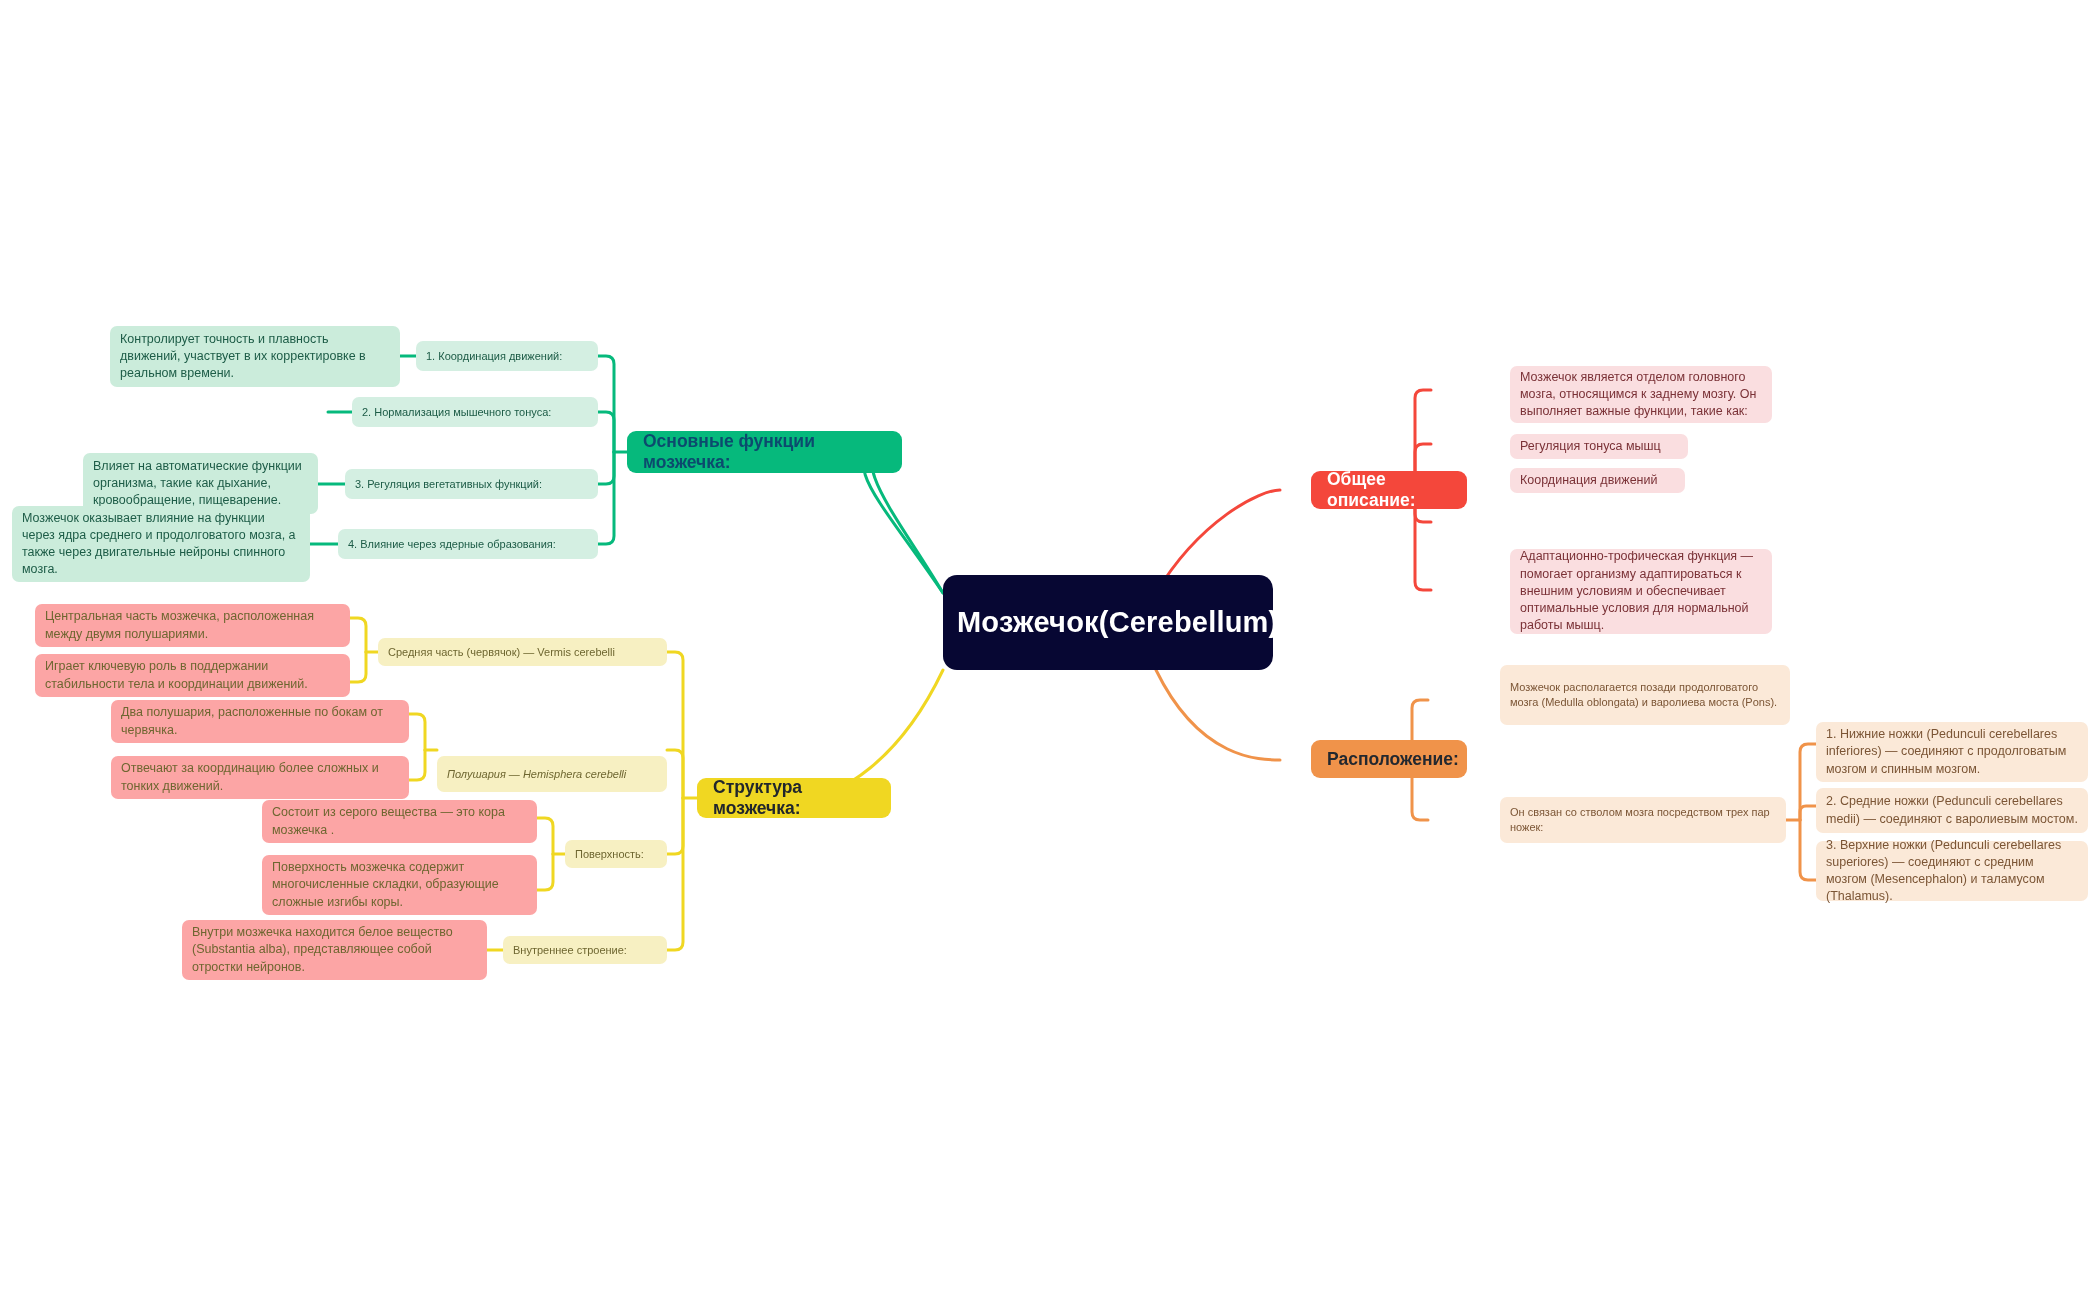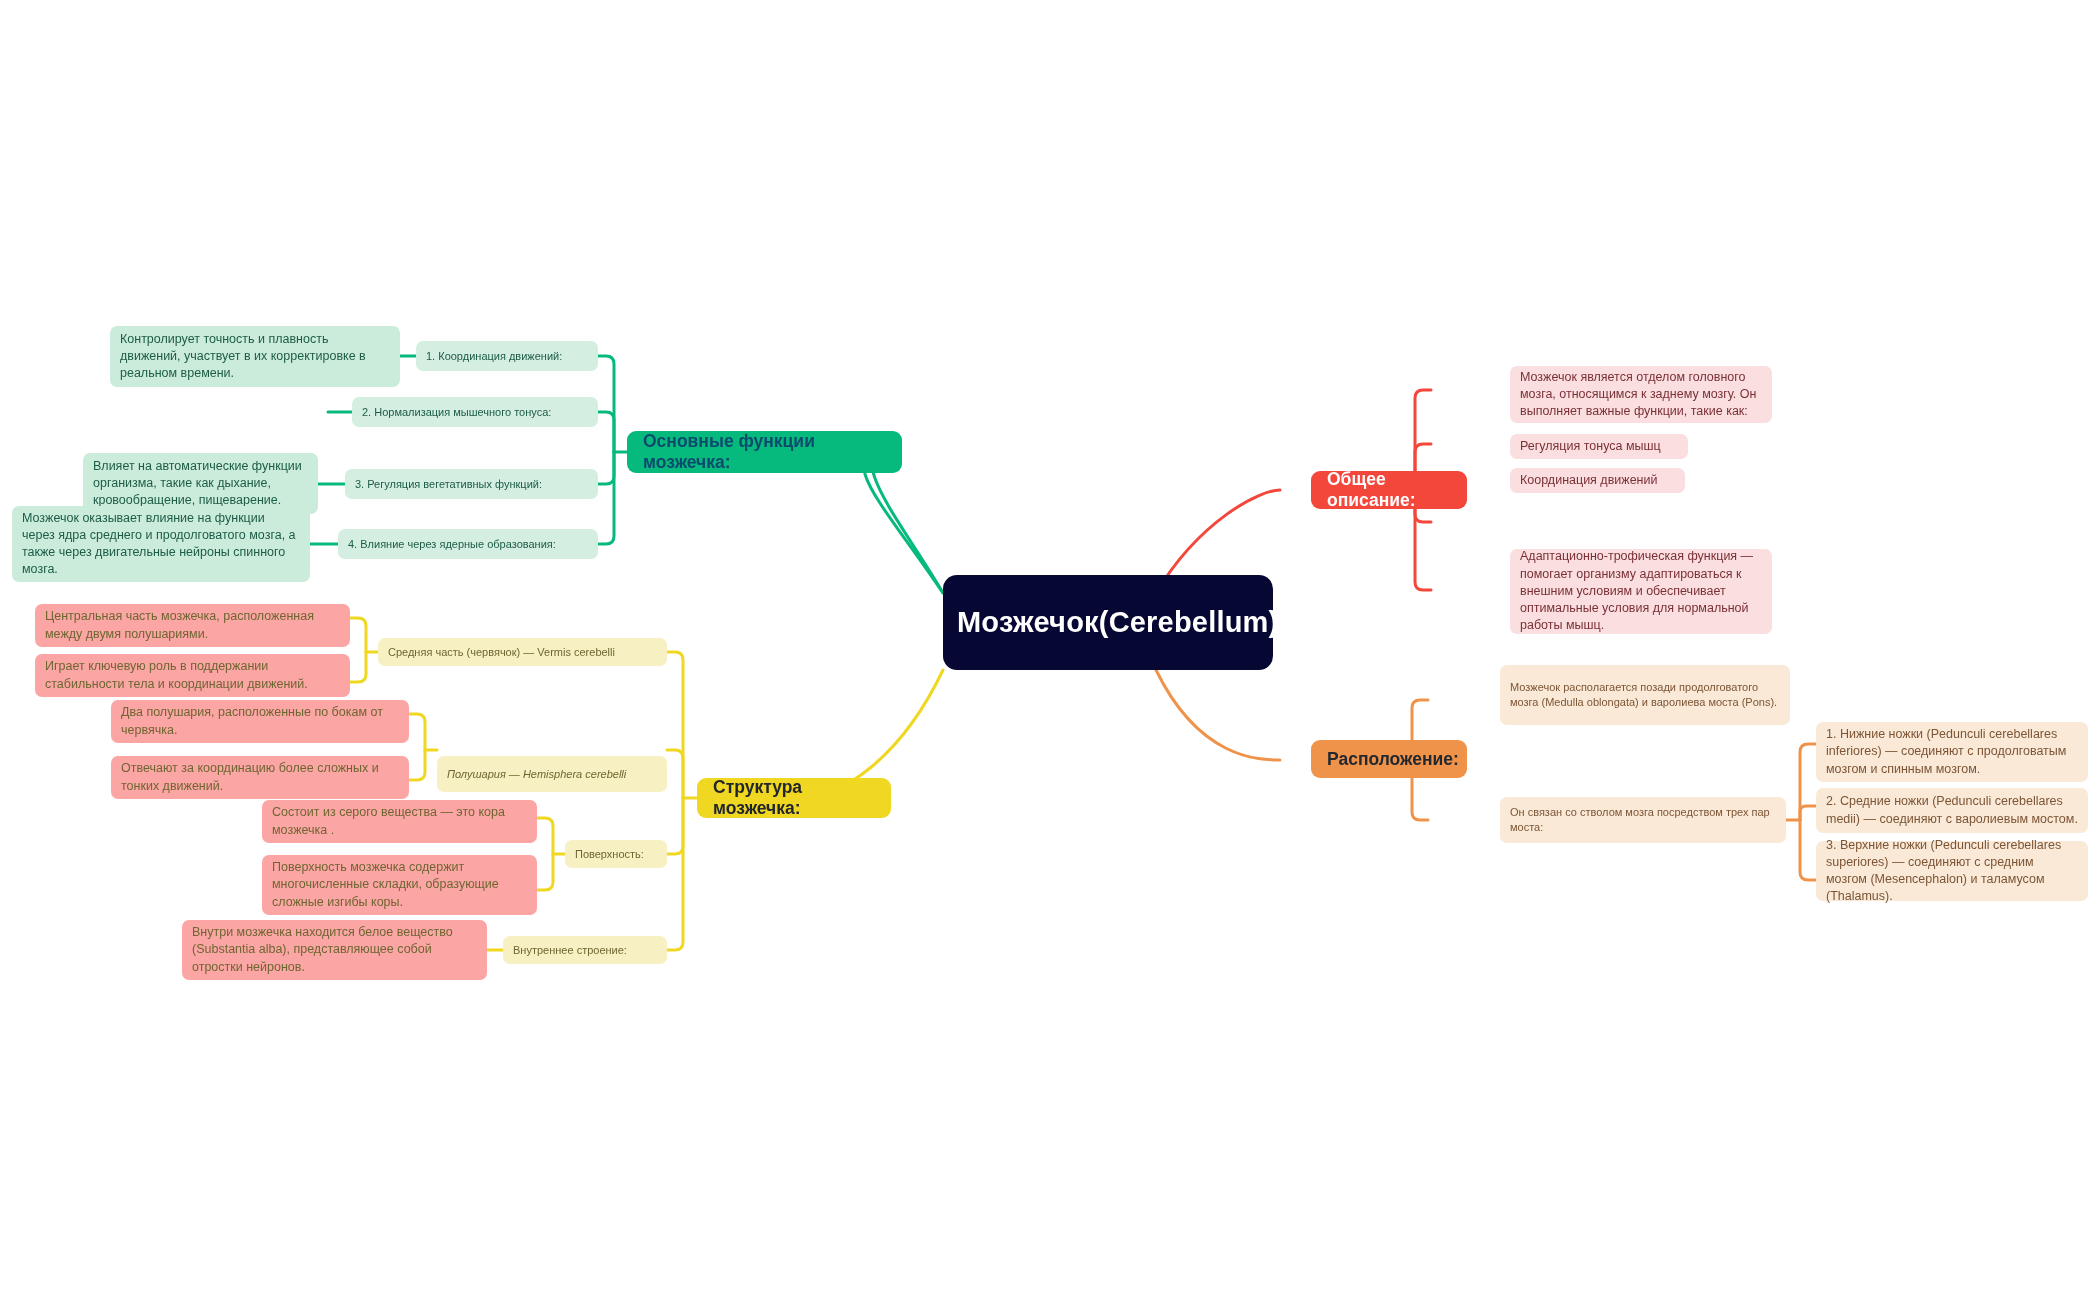--- a/index.html
+++ b/index.html
@@ -165,21 +165,21 @@
   </div>
 
   <div class="node branch orange" style="left:1311px; top:740px; width:156px; height:38px; justify-content:center;">
     <span>Расположение:</span>
   </div>
 
   <div class="node mid orange" style="left:1500px; top:665px; width:290px; height:60px;">
     <span>Мозжечок располагается позади продолговатого мозга (Medulla oblongata) и варолиева моста (Pons).</span>
   </div>
   <div class="node mid orange" style="left:1500px; top:797px; width:286px; height:46px;">
-    <span>Он связан со стволом мозга посредством трех пар моста:</span>
+    <span>Он связан со стволом мозга посредством трех пар ножек:</span>
   </div>
 
   <div class="node leaf orange" style="left:1816px; top:722px; width:272px; height:60px;">
     <span>1. Нижние ножки (Pedunculi cerebellares inferiores) — соединяют с продолговатым мозгом и спинным мозгом.</span>
   </div>
   <div class="node leaf orange" style="left:1816px; top:788px; width:272px; height:45px;">
     <span>2. Средние ножки (Pedunculi cerebellares medii) — соединяют с варолиевым мостом.</span>
   </div>
   <div class="node leaf orange" style="left:1816px; top:841px; width:272px; height:60px;">
     <span>3. Верхние ножки (Pedunculi cerebellares superiores) — соединяют с средним мозгом (Mesencephalon) и таламусом (Thalamus).</span>

